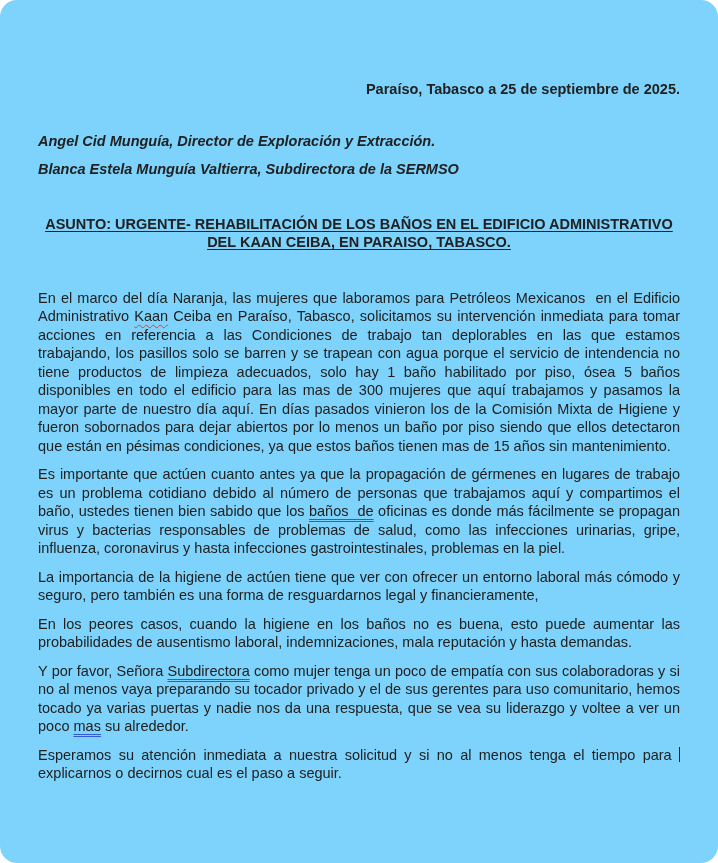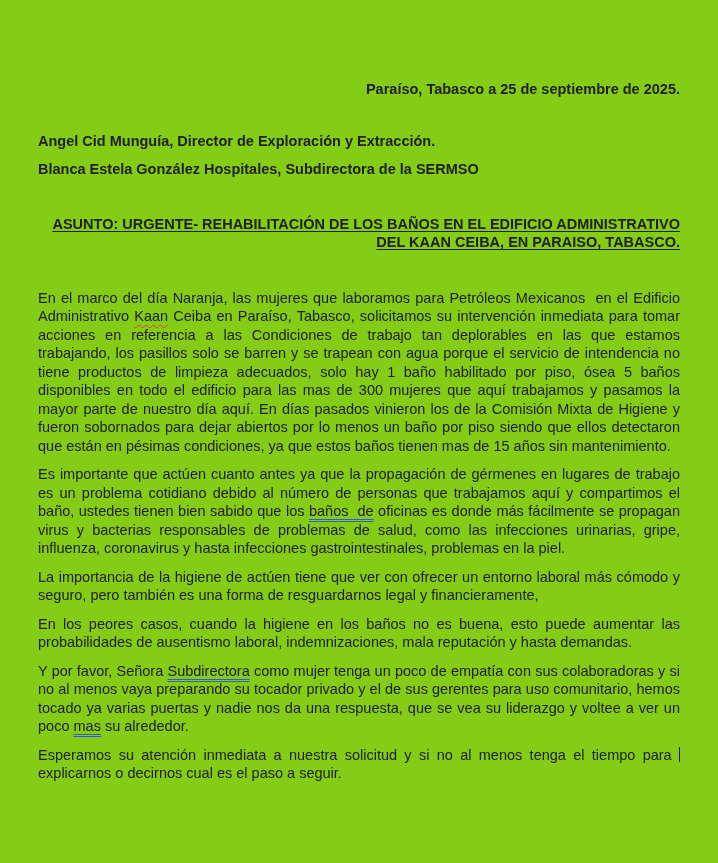--- a/index.html
+++ b/index.html
@@ -6,45 +6,47 @@
     margin: 0;
     padding: 0;
     background: #ffffff;
   }
   .page {
     position: relative;
     width: 718px;
     height: 863px;
     box-sizing: border-box;
     padding: 80px 38px 20px 38px;
-    background: #84cc16;
+    background: #7dd3fc;
     font-family: "Liberation Sans", sans-serif;
     font-size: 14.5px;
     line-height: 18.5px;
     color: var(--text-color, #212121);
     overflow: hidden;
+    border-radius: 17px;
   }
   .date-line {
     margin: 0 0 33px 0;
     text-align: right;
     font-weight: bold;
   }
   .recipients {
     margin: 0 0 36px 0;
   }
   .recipient-line {
     margin: 0 0 10px 0;
     font-weight: bold;
+    font-style: italic;
   }
   .subject-line {
     margin: 0 0 37px 0;
     font-weight: bold;
     text-decoration: underline;
     text-underline-offset: 2px;
-    text-align: right;
+    text-align: center;
   }
   .letter-body p {
     margin: 8px 0 10px 0;
     text-align: justify;
   }
   .spell {
     text-decoration: underline wavy var(--spell-color, #e0432d);
     text-decoration-thickness: 1px;
     text-decoration-skip-ink: none;
     text-underline-offset: 3px;
@@ -65,21 +67,21 @@
 </style>
 </head>
 <body>
 
 <div class="page">
 
   <p class="date-line">Paraíso, Tabasco a 25 de septiembre de 2025.</p>
 
   <div class="recipients">
     <p class="recipient-line">Angel Cid Munguía, Director de Exploración y Extracción.</p>
-    <p class="recipient-line">Blanca Estela González Hospitales, Subdirectora de la SERMSO</p>
+    <p class="recipient-line">Blanca Estela Munguía Valtierra, Subdirectora de la SERMSO</p>
   </div>
 
   <p class="subject-line">ASUNTO: URGENTE- REHABILITACIÓN DE LOS BAÑOS EN EL EDIFICIO ADMINISTRATIVO DEL KAAN CEIBA, EN PARAISO, TABASCO.</p>
 
   <div class="letter-body">
       <p><span>En el marco del día Naranja, las mujeres que laboramos para Petróleos Mexicanos&nbsp; en el Edificio Administrativo </span><span class="spell">Kaan</span><span> Ceiba en Paraíso, Tabasco, solicitamos su intervención inmediata para tomar acciones en referencia a las Condiciones de trabajo tan deplorables en las que estamos trabajando, los pasillos solo se barren y se trapean con agua porque el servicio de intendencia no tiene productos de limpieza adecuados, solo hay 1 baño habilitado por piso, ósea 5 baños disponibles en todo el edificio para las mas de 300 mujeres que aquí trabajamos y pasamos la mayor parte de nuestro día aquí. En días pasados vinieron los de la Comisión Mixta de Higiene y fueron sobornados para dejar abiertos por lo menos un baño por piso siendo que ellos detectaron que están en pésimas condiciones, ya que estos baños tienen mas de 15 años sin mantenimiento.</span></p>
       <p><span>Es importante que actúen cuanto antes ya que la propagación de gérmenes en lugares de trabajo es un problema cotidiano debido al número de personas que trabajamos aquí y compartimos el baño, ustedes tienen bien sabido que los </span><span class="grammar">baños&nbsp; de</span><span> oficinas es donde más fácilmente se propagan virus y bacterias responsables de problemas de salud, como las infecciones urinarias, gripe, influenza, coronavirus y hasta infecciones gastrointestinales, problemas en la piel.</span></p>
       <p><span>La importancia de la higiene de actúen tiene que ver con ofrecer un entorno laboral más cómodo y seguro, pero también es una forma de resguardarnos legal y financieramente,</span></p>
       <p><span>En los peores casos, cuando la higiene en los baños no es buena, esto puede aumentar las probabilidades de ausentismo laboral, indemnizaciones, mala reputación y hasta demandas.</span></p>
       <p><span>Y por favor, Señora </span><span class="grammar">Subdirectora</span><span> como mujer tenga un poco de empatía con sus colaboradoras y si no al menos vaya preparando su tocador privado y el de sus gerentes para uso comunitario, hemos tocado ya varias puertas y nadie nos da una respuesta, que se vea su liderazgo y voltee a ver un poco </span><span class="grammar">mas</span><span> su alrededor.</span></p>

